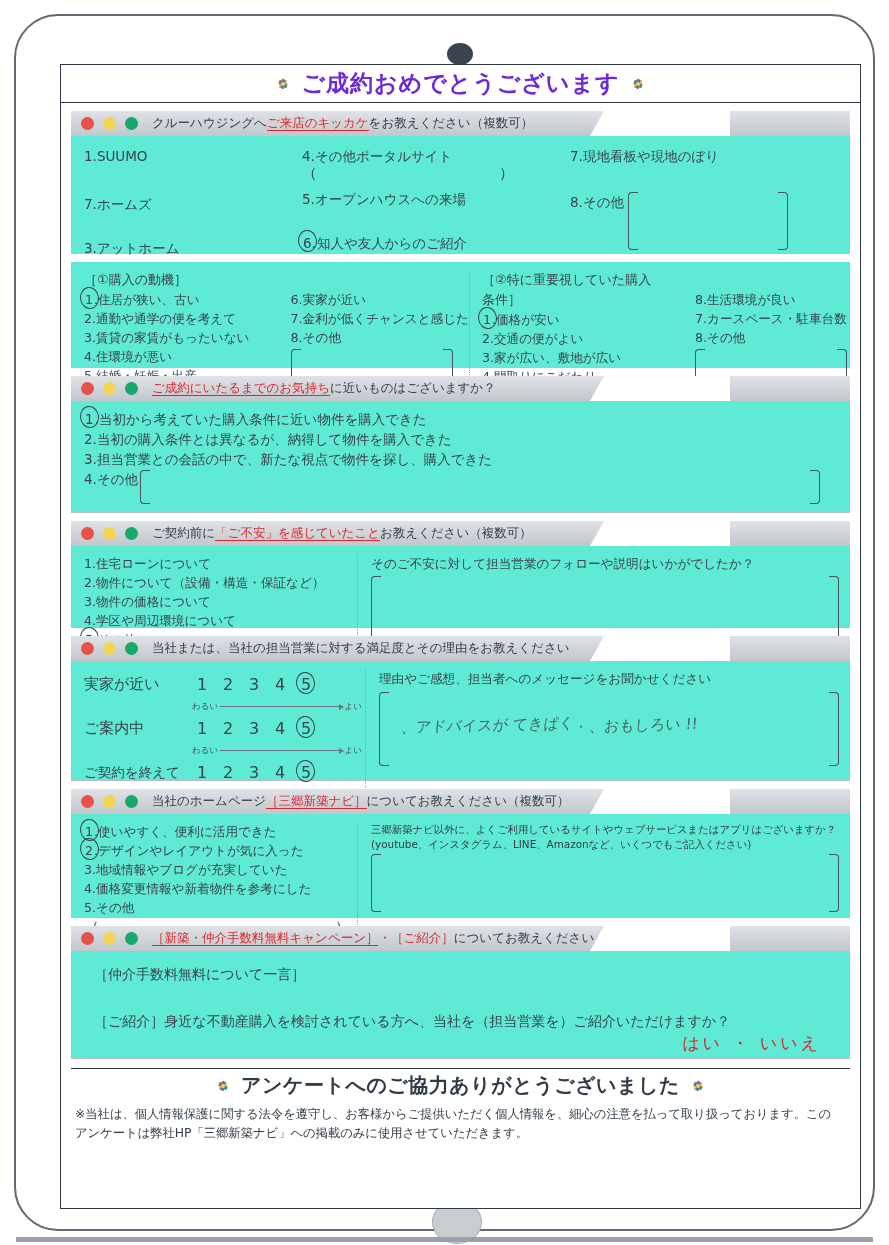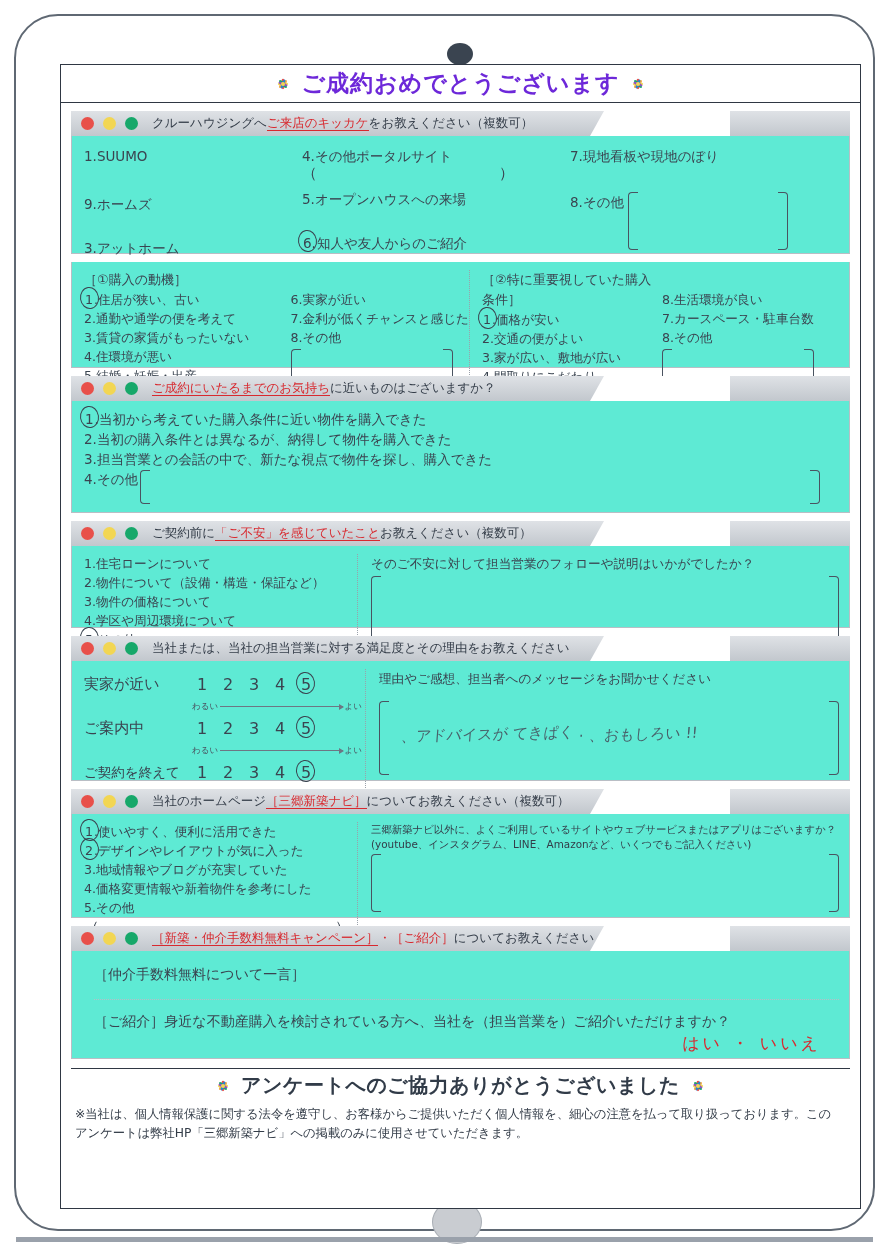--- a/index.html
+++ b/index.html
@@ -146,21 +146,21 @@
 
   
   .s1 { display:flex; }
   .s1 .c1 { width:218px; }
   .s1 .c2 { width:268px; }
   .s1 .c3 { flex:1; }
 
   
   .s2 { display:flex; }
   .s2 .left  { width:385px; display:flex; }
-  .s2 .right { flex:1; display:flex; padding-left:12px; border-left:1.4px dotted #9aa1ab; }
+  .s2 .right { flex:1; display:flex; padding-left:12px; border-left:1.4px dotted #9aa1ab;gap:33px; }
   .s2 .la { width:210px; }
   .s2 .lb { flex:1; }
   .s2 .ra { width:180px; }
   .s2 .rb { flex:1; }
 
   
   .s4 { display:flex; }
   .s4 .left { width:292px; }
   .s4 .right{ flex:1; padding-left:13px; border-left:1.4px dotted #9aa1ab; }
 
@@ -267,21 +267,21 @@
           <div class="dot green"></div>
         </div>
         <div class="card-title">
           <span>クルーハウジングへ</span><span class="hl">ご来店のキッカケ</span><span>をお教えください（複数可）</span>
         </div>
       </div>
       <div class="card-body" style="height:118px;">
         <div class="s1">
           <div class="c1">
             <div class="opt" style="margin-top:2px;">1.SUUMO</div>
-            <div class="opt" style="margin-top:28px;">9.ホームズ</div>
+            <div class="opt" style="margin-top:28px;">7.ホームズ</div>
             <div class="opt" style="margin-top:24px;">3.アットホーム</div>
           </div>
           <div class="c2">
             <div class="opt" style="margin-top:2px;">4.その他ポータルサイト</div>
             <div style="display:flex;justify-content:space-between;width:212px;margin-top:-2px;">
               <span class="paren">（</span>
               <span class="paren">）</span>
             </div>
             <div class="opt" style="margin-top:6px;">5.オープンハウスへの来場</div>
             <div class="opt" style="margin-top:24px;">
@@ -449,21 +449,21 @@
                 <span>1</span>
                 <span>2</span>
                 <span>3</span>
                 <span>4</span>
                 <span class="circ">5</span>
               </div>
             </div>
 
           </div>
           <div class="right">
-            <div class="opt sm" style="margin-bottom:13px;">理由やご感想、担当者へのメッセージをお聞かせください</div>
+            <div class="opt sm" style="margin-bottom:4px;">理由やご感想、担当者へのメッセージをお聞かせください</div>
             <div class="brk" style="width:460px;height:74px;padding:8px 0 0 22px;">
               <div class="hand">、アドバイスが てきぱく .</div>
               <div class="hand" style="margin-top:16px;">、おもしろい !!</div>
             </div>
           </div>
         </div>
       </div>
     </div>
 
     <div class="card">

